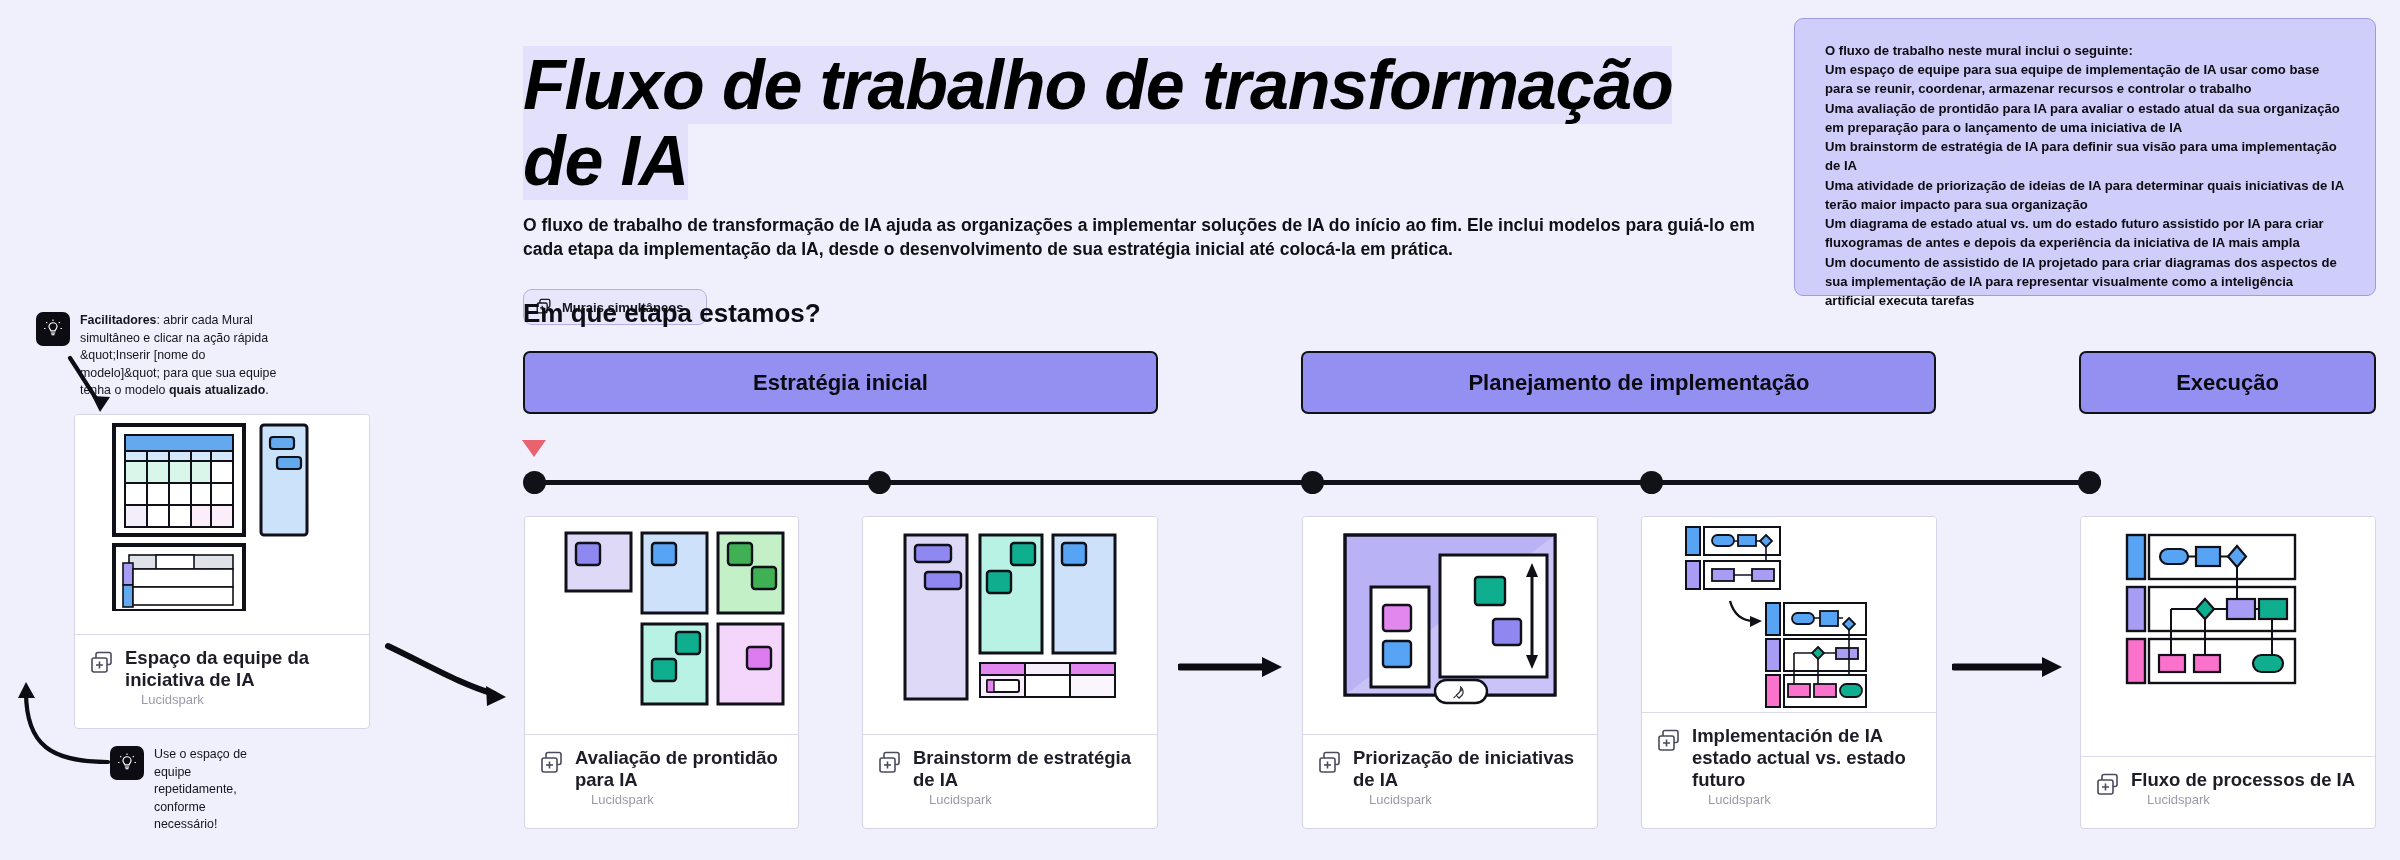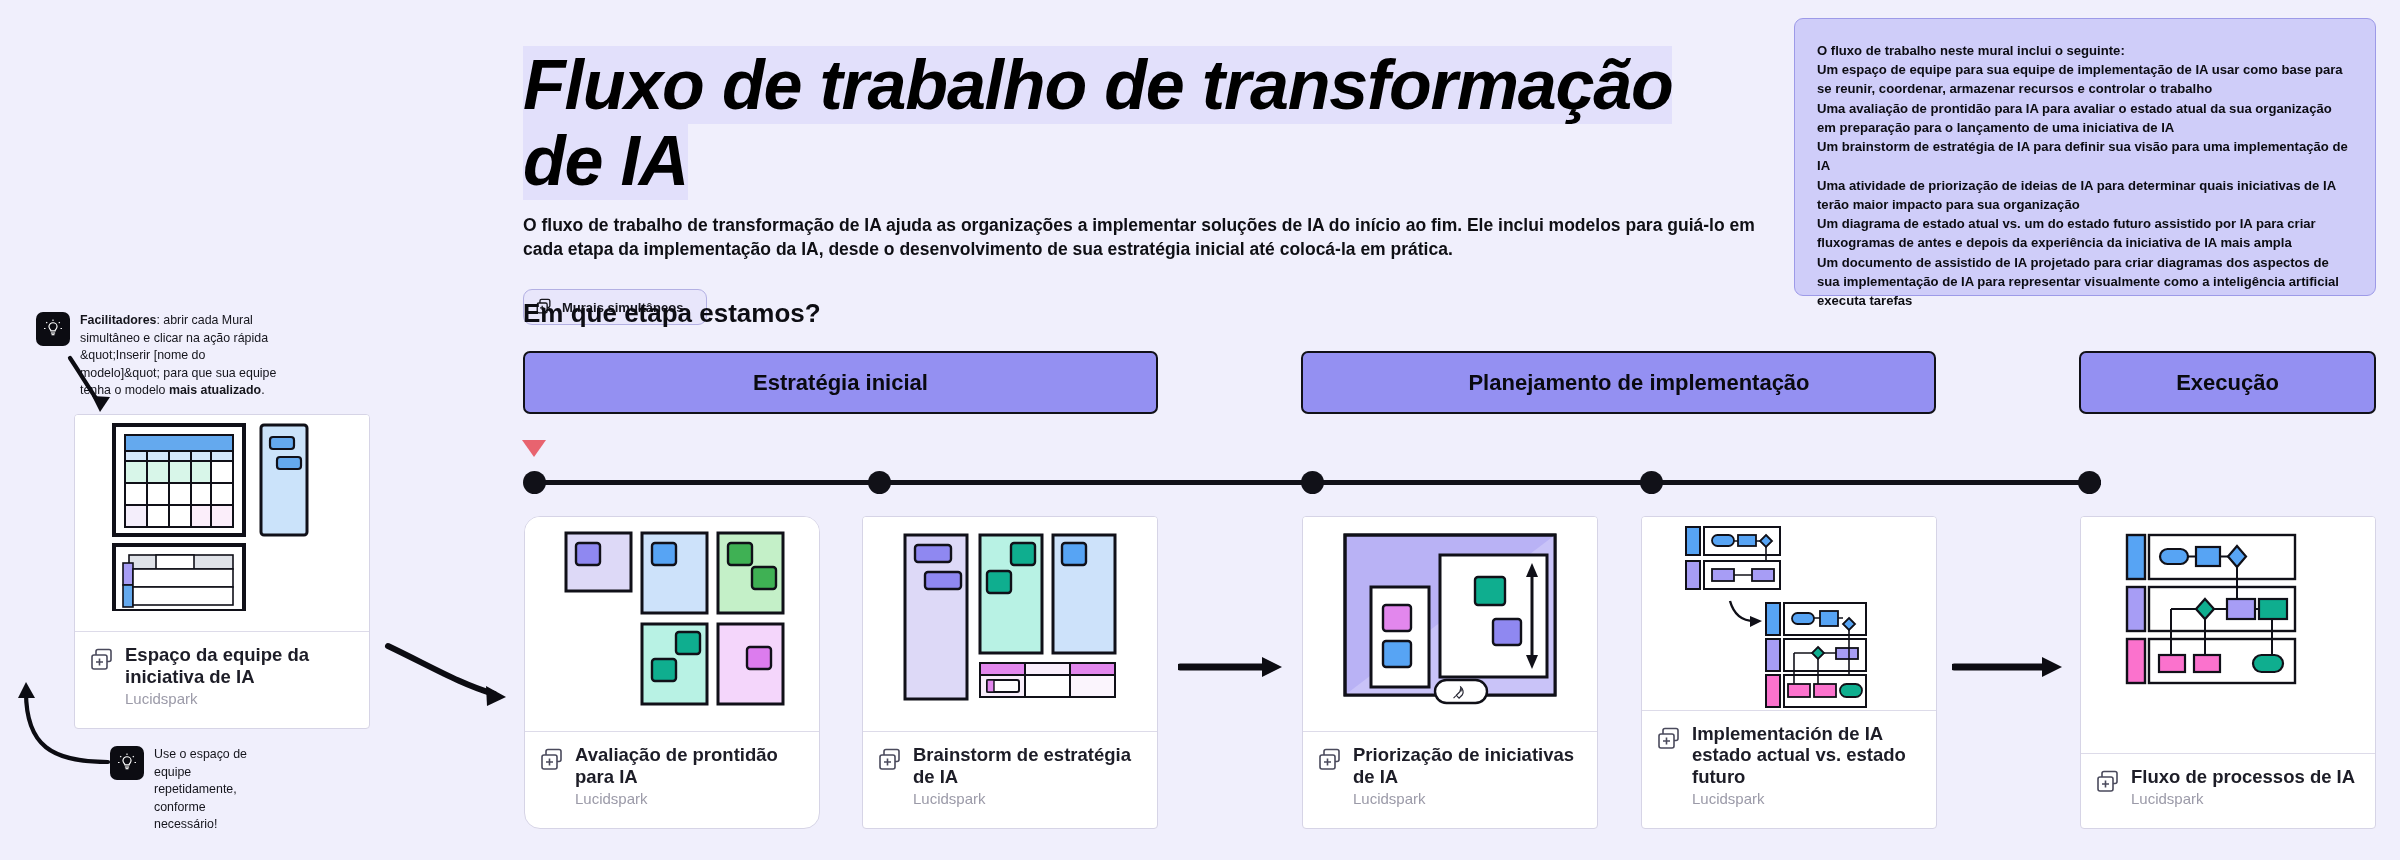--- a/index.html
+++ b/index.html
@@ -67,21 +67,21 @@
   .info-panel {
     position: absolute;
     left: 1794px;
     top: 18px;
     width: 582px;
     height: 278px;
     box-sizing: border-box;
     background: #cfcdf9;
     border: 1.5px solid #9d9ae8;
     border-radius: 9px;
-    padding: 22px 22px;
+    padding: 22px 30px;
   }
   .info-line {
     font-size: 13.1px;
     font-weight: 700;
     color: #0c0c12;
     line-height: 1.47;
     margin: 0;
   }
 
   
@@ -166,30 +166,30 @@
   }
   .card-foot .glyph { flex: 0 0 auto; margin-top: 3px; }
   .card-title {
     font-size: 18.5px;
     font-weight: 700;
     color: #1d1d27;
     line-height: 1.18;
     margin: 0;
   }
   .card-sub {
-    font-size: 15px;
+    font-size: 13px;
     font-weight: 400;
     color: #9b9aa8;
     line-height: 1.2;
-    margin: 2px 0 0 0;
+    margin: 2px 0 0 16px;
   }
 
   
   .card-team { left: 74px;   top: 414px; width: 296px; height: 315px; }
-  .card-1    { left: 524px;  top: 516px; width: 296px; height: 313px; border-radius: 16px; }
+  .card-1    { left: 524px;  top: 516px; width: 275px; height: 313px; }
   .card-2    { left: 862px;  top: 516px; width: 296px; height: 313px; }
   .card-3    { left: 1302px; top: 516px; width: 296px; height: 313px; }
   .card-4    { left: 1641px; top: 516px; width: 296px; height: 313px; }
   .card-5    { left: 2080px; top: 516px; width: 296px; height: 313px; }
 
   
   .tip {
     position: absolute;
     display: flex;
     align-items: flex-start;
@@ -274,21 +274,21 @@
         <path d="M12 5.2c-2.5 0-4.4 1.9-4.4 4.2 0 1.7 1 2.6 1.6 3.4.4.5.5.9.5 1.3h4.6c0-.4.1-.8.5-1.3.6-.8 1.6-1.7 1.6-3.4 0-2.3-1.9-4.2-4.4-4.2z" fill="none" stroke="#ffffff" stroke-width="1.3"></path>
         <line x1="9.7" y1="16.4" x2="14.3" y2="16.4" stroke="#ffffff" stroke-width="1.3"></line>
         <line x1="10.4" y1="18.2" x2="13.6" y2="18.2" stroke="#ffffff" stroke-width="1.3"></line>
         <line x1="12" y1="1.7" x2="12" y2="3.2" stroke="#ffffff" stroke-width="1.2"></line>
         <line x1="4.6" y1="4.6" x2="5.7" y2="5.7" stroke="#ffffff" stroke-width="1.2"></line>
         <line x1="19.4" y1="4.6" x2="18.3" y2="5.7" stroke="#ffffff" stroke-width="1.2"></line>
         <line x1="2.2" y1="11.5" x2="3.8" y2="11.5" stroke="#ffffff" stroke-width="1.2"></line>
         <line x1="20.2" y1="11.5" x2="21.8" y2="11.5" stroke="#ffffff" stroke-width="1.2"></line>
       </svg>
     </div>
-    <div class="tip-text"><b>Facilitadores</b><span>: abrir cada Mural simultâneo e clicar na ação rápida &amp;quot;Inserir [nome do modelo]&amp;quot; para que sua equipe tenha o modelo </span><b>mais atualizado</b><span>.</span></div>
+    <div class="tip-text"><b>Facilitadores</b><span>: abrir cada Mural simultâneo e clicar na ação rápida &amp;quot;Inserir [nome do modelo]&amp;quot; para que sua equipe tenha o modelo </span><b>quais atualizado</b><span>.</span></div>
   </div>
 
   <svg style="position:absolute;left:60px;top:350px" width="80" height="72">
     <path d="M10 8 C 22 26, 30 40, 40 54" fill="none" stroke="#0c0c12" stroke-width="4.2" stroke-linecap="round"></path>
     <path d="M40 62 L32 46 L50 47 Z" fill="#0c0c12"></path>
   </svg>
 
   <div class="card card-team">
     <div class="card-thumb">
       <svg width="294" height="196" viewBox="0 0 294 196">

